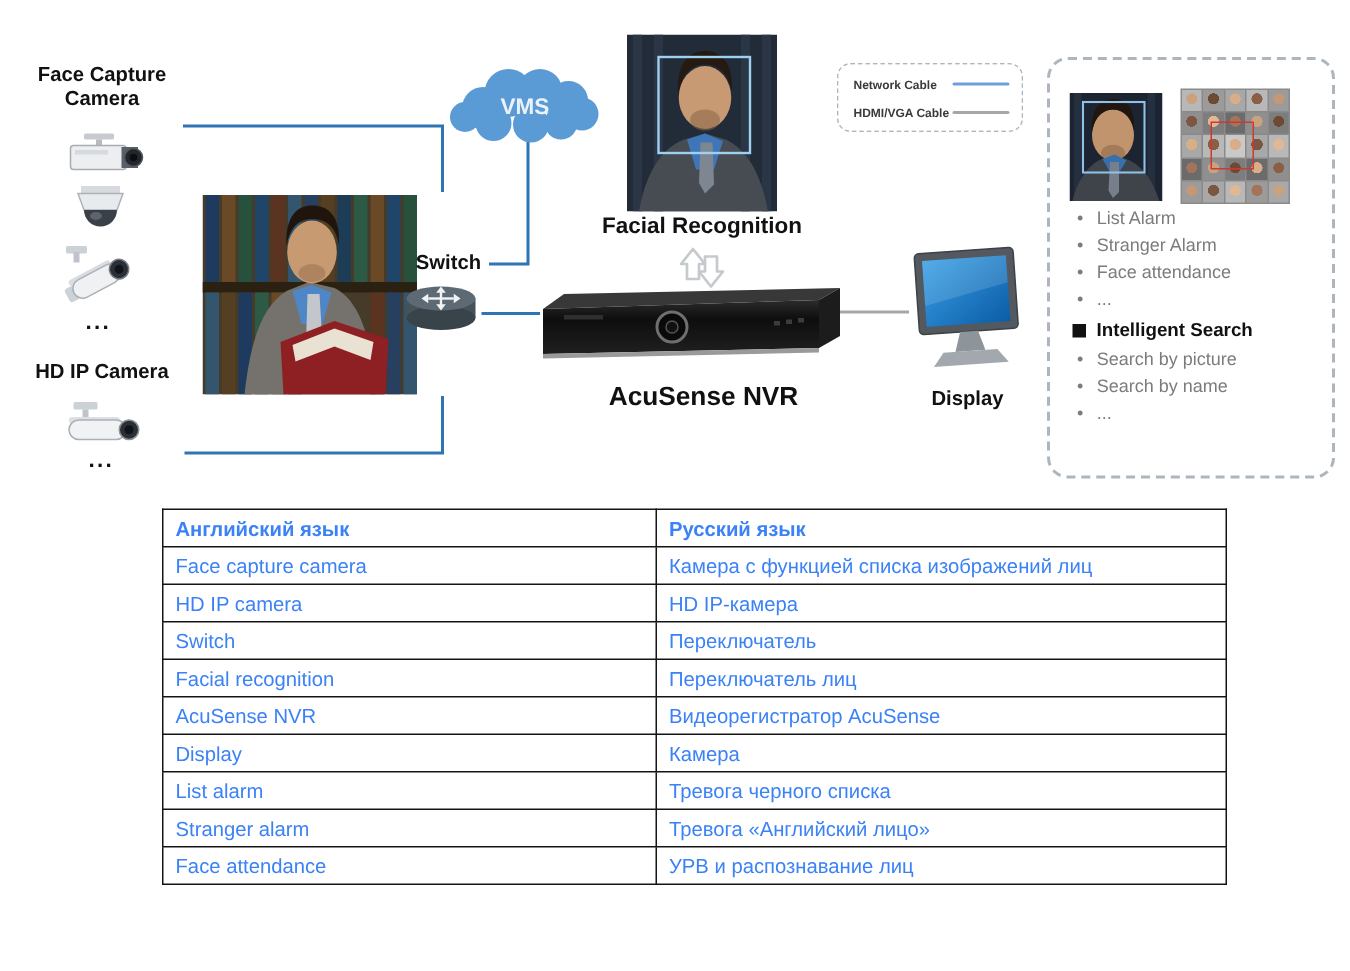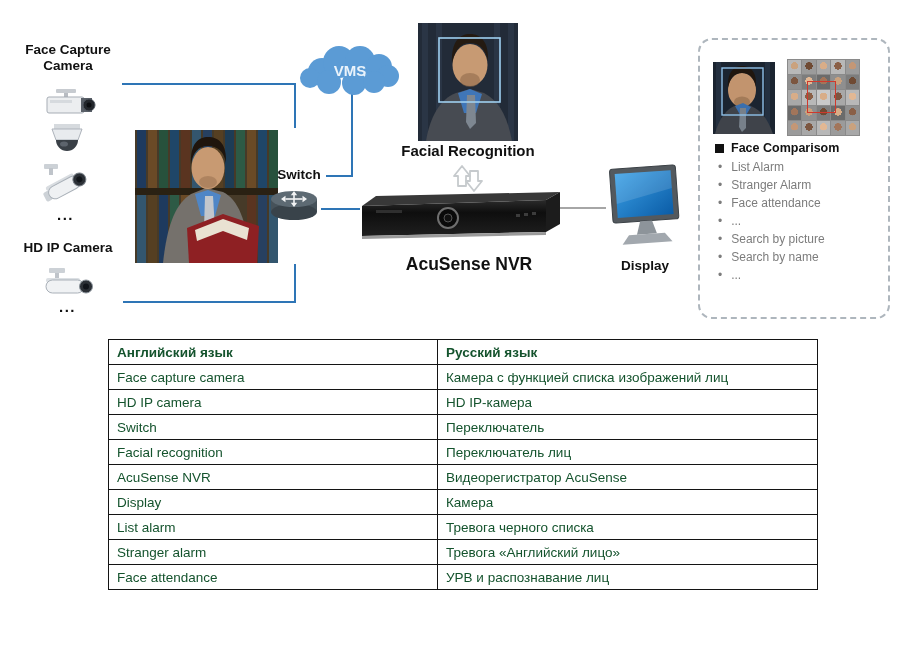--- a/index.html
+++ b/index.html
@@ -37,21 +37,21 @@
   
   .collage { width:73px; height:77px; background:#8a8a8a; display:grid;
              grid-template-columns:repeat(5,1fr); grid-template-rows:repeat(5,1fr);
              gap:1px; padding:1px; }
   .collage .tile { width:100%; height:100%; }
   .match-box { position:absolute; border:1.7px solid #cf382c; background:transparent; }
 
   
   table.trans { border-collapse:collapse; table-layout:fixed; width:710px; background:#fff; }
   table.trans td, table.trans th { border:1.5px solid #141414; height:25px;
-      font-size:13.5px; color:#14532d; text-align:left; vertical-align:middle;
+      font-size:13.5px; color:#3b82f6; text-align:left; vertical-align:middle;
       padding:0 4px 0 8px; white-space:nowrap; overflow:hidden; }
   table.trans th { font-weight:bold; }
   .col-en { width:329px; }
 </style>
 </head>
 <body>
 
 <div id="canvas">
 
   <svg id="lines" width="900" height="647">
@@ -232,20 +232,30 @@
       <rect x="6" y="3" width="66" height="54" rx="3" fill="#53595e" stroke="#3c4247"></rect>
       <rect x="11" y="8" width="56" height="44" fill="url(#scr)"></rect>
       <polygon points="11,8 67,8 67,26 11,38" fill="#ffffff" opacity="0.13"></polygon>
       <polygon points="33,57 45,57 49,70 29,70" fill="#8d949a"></polygon>
       <polygon points="21,70 57,70 64,79 14,79" fill="#a2a8ae"></polygon>
     </g>
   </svg>
 
   <div class="abs art lbl lbl-sm" style="left:606px; top:258px; width:78px;">Display</div>
 
+  <div class="abs art legend" style="left:558px; top:42px; width:124px; height:46px;">
+    <div class="legend-row">
+      <span class="legend-label">Network Cable</span>
+      <span class="legend-line" style="background: rgb(111, 159, 216);"></span>
+    </div>
+    <div class="legend-row">
+      <span class="legend-label">HDMI/VGA Cable</span>
+      <span class="legend-line" style="background: rgb(166, 166, 166);"></span>
+    </div>
+  </div>
 
   <div class="abs art feature-box" style="left:698px; top:38px; width:192px; height:281px;">
 
     <svg class="abs" style="left:13px; top:22px;" width="62" height="72" viewBox="0 0 62 72">
       <rect width="62" height="72" fill="#1b2430"></rect>
       <rect x="3" y="0" width="5" height="72" fill="#243040"></rect>
         <rect x="52" y="0" width="5" height="72" fill="#243040"></rect>
       <path d="M2,72 C6,56 14,46 24,43 L30,41 L38,44 C50,49 56,60 60,72 Z" fill="#3f434a"></path>
       <ellipse cx="29" cy="28" rx="14" ry="17" fill="#c2946e"></ellipse>
       <ellipse cx="29" cy="40" rx="8" ry="5.5" fill="#8a6647" opacity="0.55"></ellipse>
@@ -278,39 +288,39 @@
         <div class="tile" style="background: radial-gradient(circle at 50% 42%, rgb(216, 173, 136) 0px, rgb(216, 173, 136) 34%, rgb(107, 107, 107) 35%);"></div>
         <div class="tile" style="background: radial-gradient(circle at 50% 42%, rgb(138, 95, 70) 0px, rgb(138, 95, 70) 34%, rgb(143, 143, 143) 35%);"></div>
         <div class="tile" style="background: radial-gradient(circle at 50% 42%, rgb(196, 151, 118) 0px, rgb(196, 151, 118) 34%, rgb(155, 155, 155) 35%);"></div>
         <div class="tile" style="background: radial-gradient(circle at 50% 42%, rgb(124, 86, 64) 0px, rgb(124, 86, 64) 34%, rgb(168, 168, 168) 35%);"></div>
         <div class="tile" style="background: radial-gradient(circle at 50% 42%, rgb(226, 184, 148) 0px, rgb(226, 184, 148) 34%, rgb(184, 184, 184) 35%);"></div>
         <div class="tile" style="background: radial-gradient(circle at 50% 42%, rgb(162, 117, 90) 0px, rgb(162, 117, 90) 34%, rgb(155, 155, 155) 35%);"></div>
         <div class="tile" style="background: radial-gradient(circle at 50% 42%, rgb(202, 162, 126) 0px, rgb(202, 162, 126) 34%, rgb(168, 168, 168) 35%);"></div>
       </div>
 
     <div class="feat-list">
+        <div class="feat-item">
+          <span class="dot">•</span>
+          <span>List Alarm</span>
+        </div>
+        <div class="feat-item">
+          <span class="dot">•</span>
+          <span>Stranger Alarm</span>
+        </div>
+        <div class="feat-item">
+          <span class="dot">•</span>
+          <span>Face attendance</span>
+        </div>
+        <div class="feat-item">
+          <span class="dot">•</span>
+          <span>...</span>
+        </div>
         <div class="feat-title">
           <span class="sq"></span>
-          <span>Face Comparisom</span>
-        </div>
-        <div class="feat-item">
-          <span class="dot">•</span>
-          <span>List Alarm</span>
-        </div>
-        <div class="feat-item">
-          <span class="dot">•</span>
-          <span>Stranger Alarm</span>
-        </div>
-        <div class="feat-item">
-          <span class="dot">•</span>
-          <span>Face attendance</span>
-        </div>
-        <div class="feat-item">
-          <span class="dot">•</span>
-          <span>...</span>
+          <span>Intelligent Search</span>
         </div>
         <div class="feat-item">
           <span class="dot">•</span>
           <span>Search by picture</span>
         </div>
         <div class="feat-item">
           <span class="dot">•</span>
           <span>Search by name</span>
         </div>
         <div class="feat-item">

